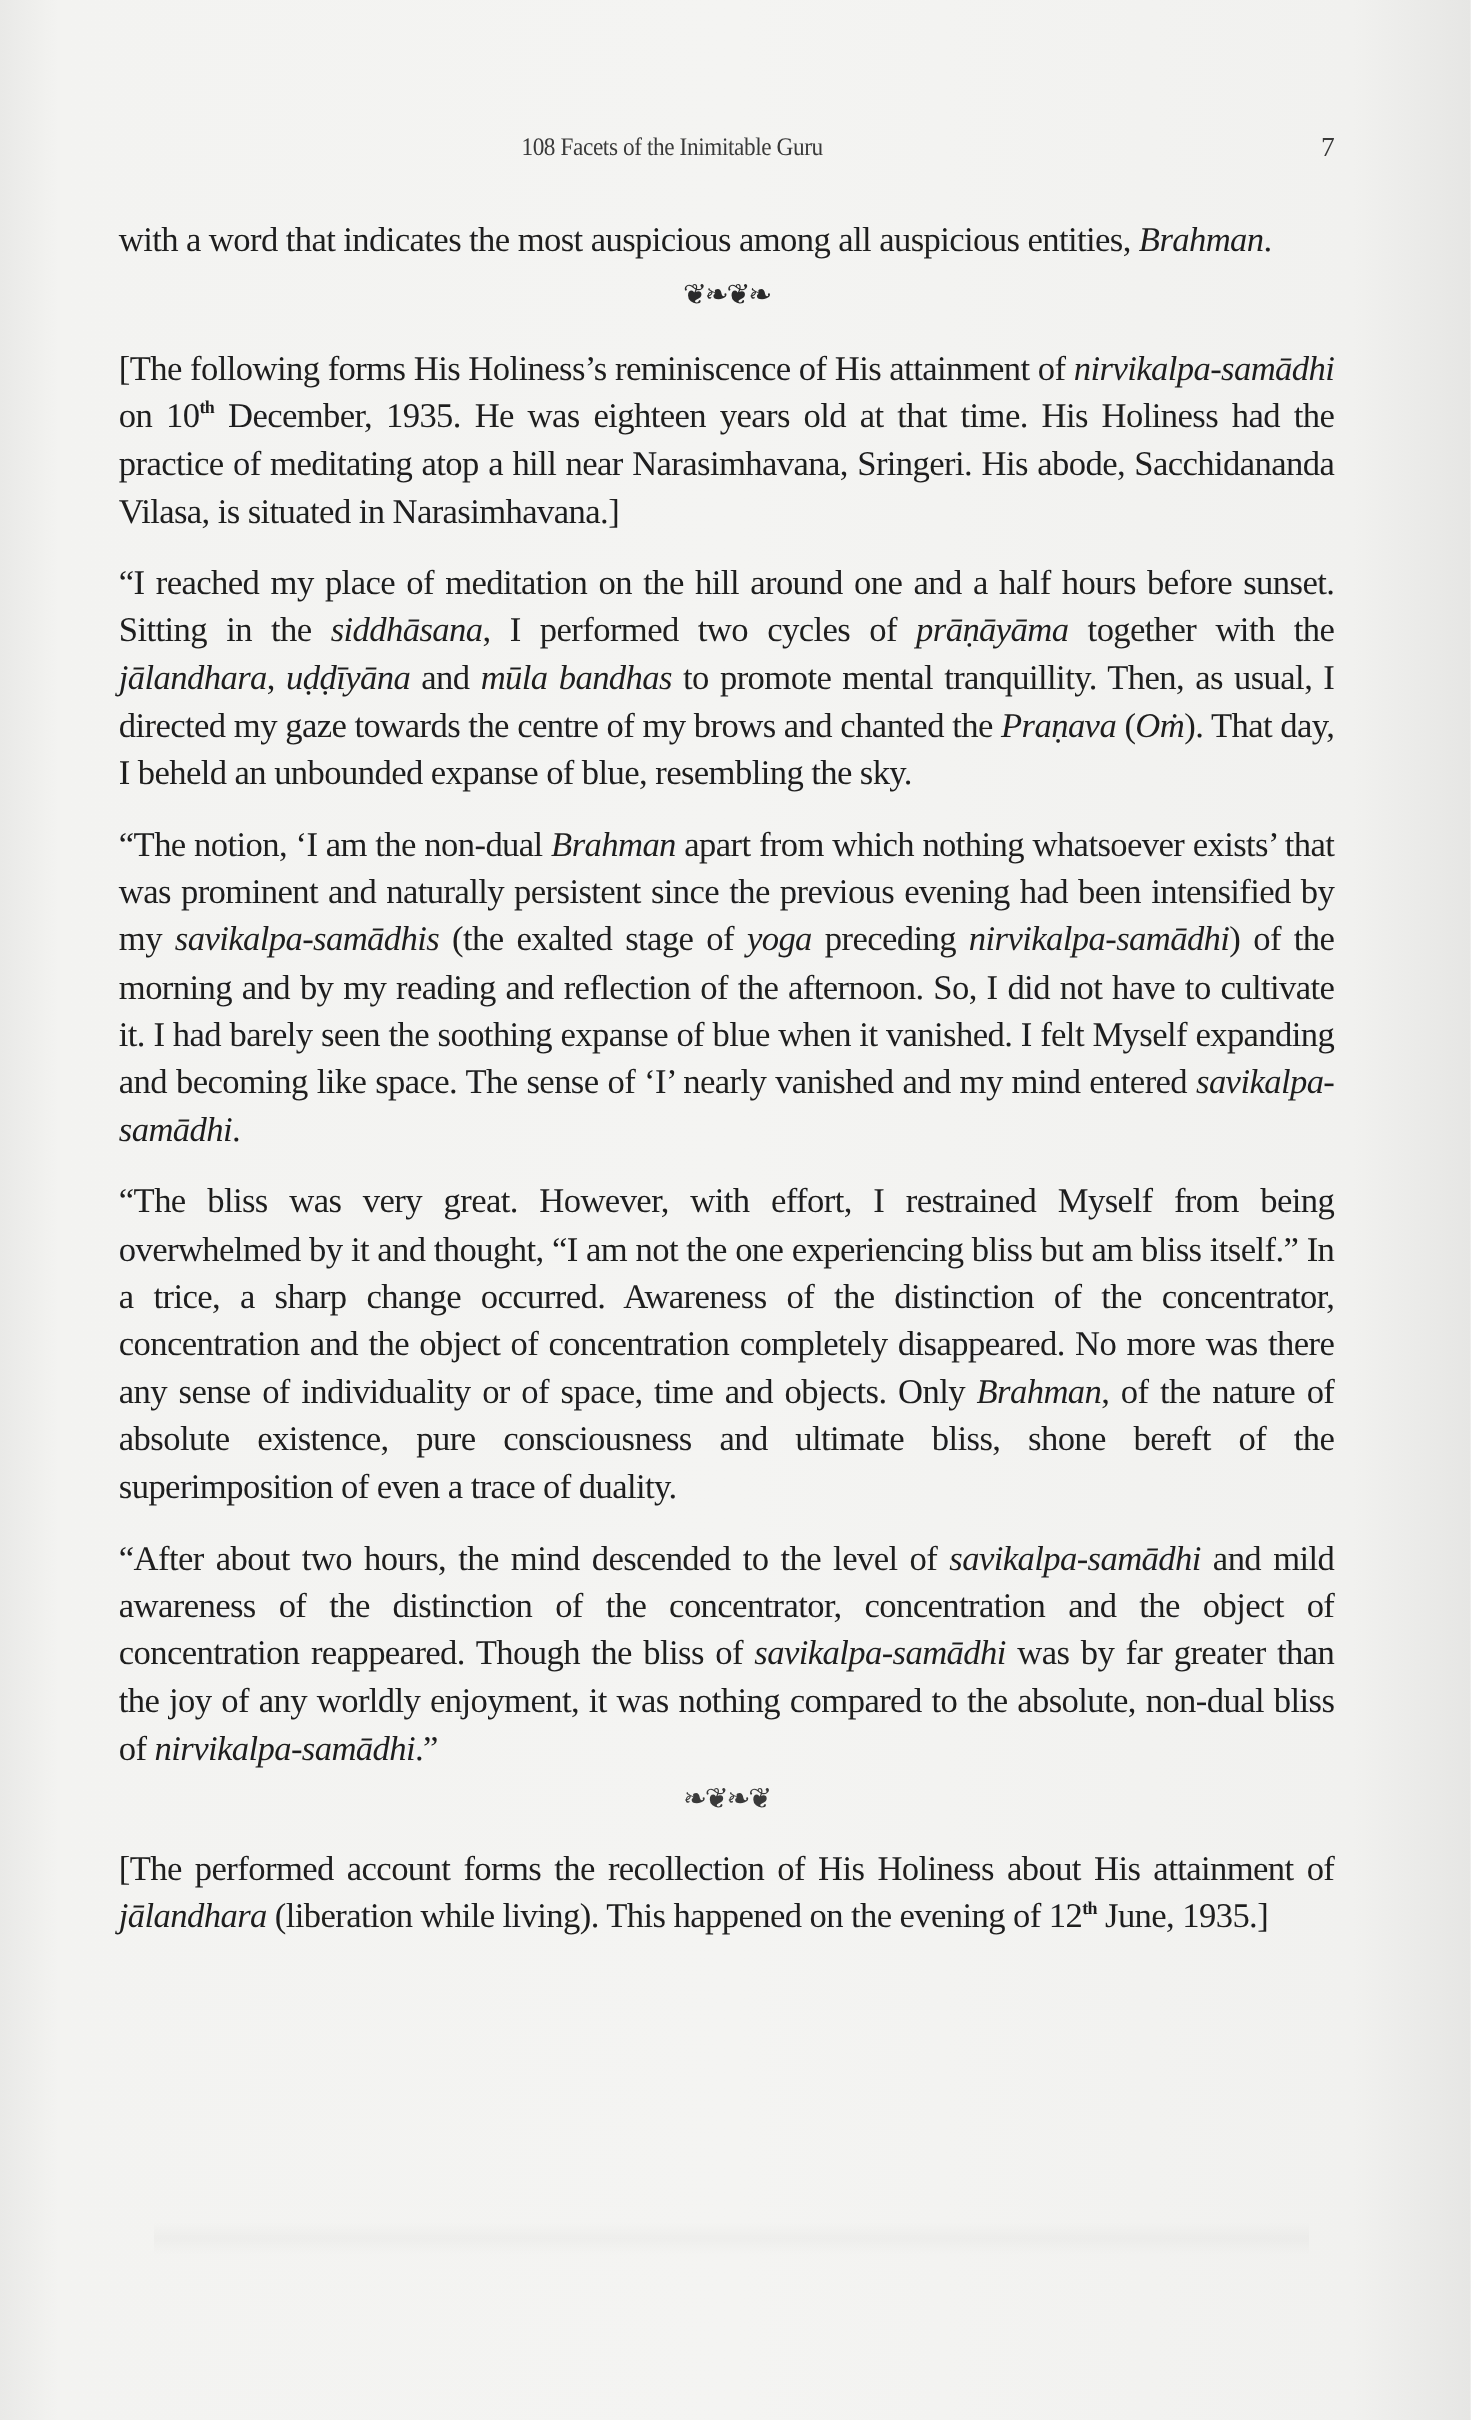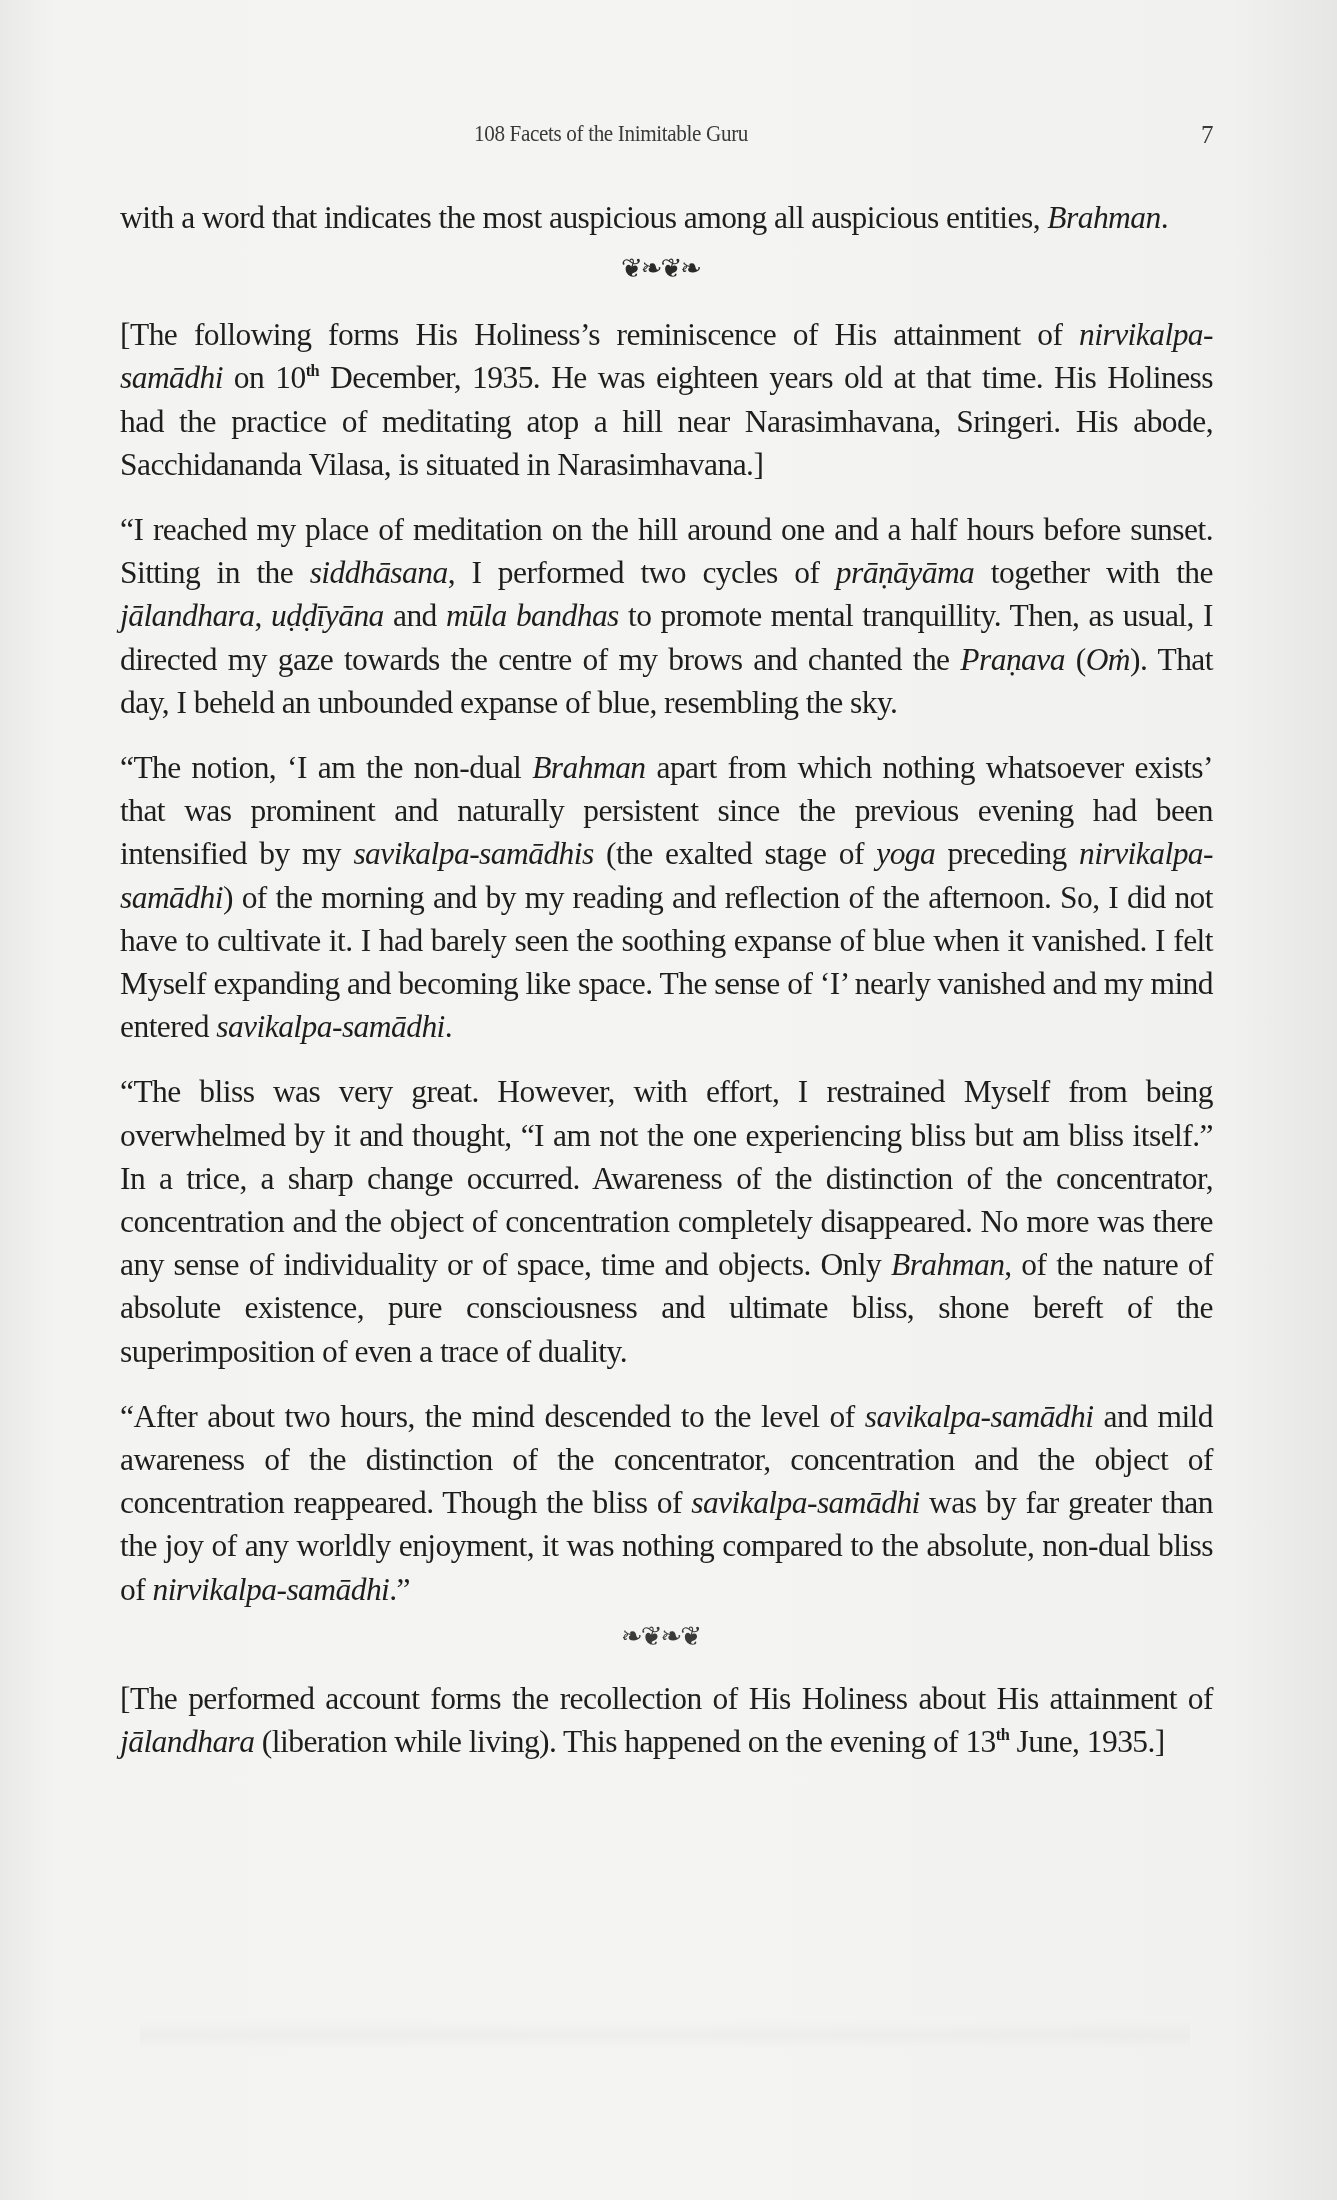--- a/index.html
+++ b/index.html
@@ -52,21 +52,21 @@
     left: 108px;
     top: 196px;
     width: 1105px;
     font-size: 31.5px;
     line-height: 43.2px;
     text-align: justify;
     letter-spacing: -0.55px;
     word-spacing: 0px;
   }
   .para {
-    margin: 0 0 19px 12px;
+    margin: 0 0 19px 0;
     text-align: justify;
     hyphens: none;
   }
   .para i { font-style: italic; }
   .para sup {
     font-size: 0.52em;
     vertical-align: 0.75em;
     line-height: 0;
     font-weight: bold;
   }
@@ -108,17 +108,17 @@
     <div class="ornament">❦❧❦❧</div>
 
     <p class="para" style="margin-bottom:22px"><span>[The following forms His Holiness’s reminiscence of His attainment of </span><i>nirvikalpa-samādhi</i><span> on 10</span><sup>th</sup><span> December, 1935. He was eighteen years old at that time. His Holiness had the practice of meditating atop a hill near Narasimhavana, Sringeri. His abode, Sacchidananda Vilasa, is situated in Narasimhavana.]</span></p>
     <p class="para" style="margin-bottom:22px"><span>“I reached my place of meditation on the hill around one and a half hours before sunset. Sitting in the </span><i>siddhāsana</i><span>, I performed two cycles of </span><i>prāṇāyāma</i><span> together with the </span><i>jālandhara</i><span>, </span><i>uḍḍīyāna</i><span> and </span><i>mūla bandhas</i><span> to promote mental tranquillity. Then, as usual, I directed my gaze towards the centre of my brows and chanted the </span><i>Praṇava</i><span> (</span><i>Oṁ</i><span>). That day, I beheld an unbounded expanse of blue, resembling the sky.</span></p>
     <p class="para" style="margin-bottom:22px"><span>“The notion, ‘I am the non-dual </span><i>Brahman</i><span> apart from which nothing whatsoever exists’ that was prominent and naturally persistent since the previous evening had been intensified by my </span><i>savikalpa-samādhis</i><span> (the exalted stage of </span><i>yoga</i><span> preceding </span><i>nirvikalpa-samādhi</i><span>) of the morning and by my reading and reflection of the afternoon. So, I did not have to cultivate it. I had barely seen the soothing expanse of blue when it vanished. I felt Myself expanding and becoming like space. The sense of ‘I’ nearly vanished and my mind entered </span><i>savikalpa-samādhi</i><span>.</span></p>
     <p class="para" style="margin-bottom:22px"><span>“The bliss was very great. However, with effort, I restrained Myself from being overwhelmed by it and thought, “I am not the one experiencing bliss but am bliss itself.” In a trice, a sharp change occurred. Awareness of the distinction of the concentrator, concentration and the object of concentration completely disappeared. No more was there any sense of individuality or of space, time and objects. Only </span><i>Brahman</i><span>, of the nature of absolute existence, pure consciousness and ultimate bliss, shone bereft of the superimposition of even a trace of duality.</span></p>
     <p class="para" style="margin-bottom:0"><span>“After about two hours, the mind descended to the level of </span><i>savikalpa-samādhi</i><span> and mild awareness of the distinction of the concentrator, concentration and the object of concentration reappeared. Though the bliss of </span><i>savikalpa-samādhi</i><span> was by far greater than the joy of any worldly enjoyment, it was nothing compared to the absolute, non-dual bliss of </span><i>nirvikalpa-samādhi</i><span>.”</span></p>
 
     <div class="ornament second">❧❦❧❦</div>
 
-    <p class="para"><span>[The performed account forms the recollection of His Holiness about His attainment of </span><i>jālandhara</i><span> (liberation while living). This happened on the evening of 13</span><sup>th</sup><span> June, 1935.]</span></p>
+    <p class="para"><span>[The performed account forms the recollection of His Holiness about His attainment of </span><i>jālandhara</i><span> (liberation while living). This happened on the evening of 12</span><sup>th</sup><span> June, 1935.]</span></p>
   </div>
 
   <div class="ghost"></div>
 </div>
 
 </body></html>

